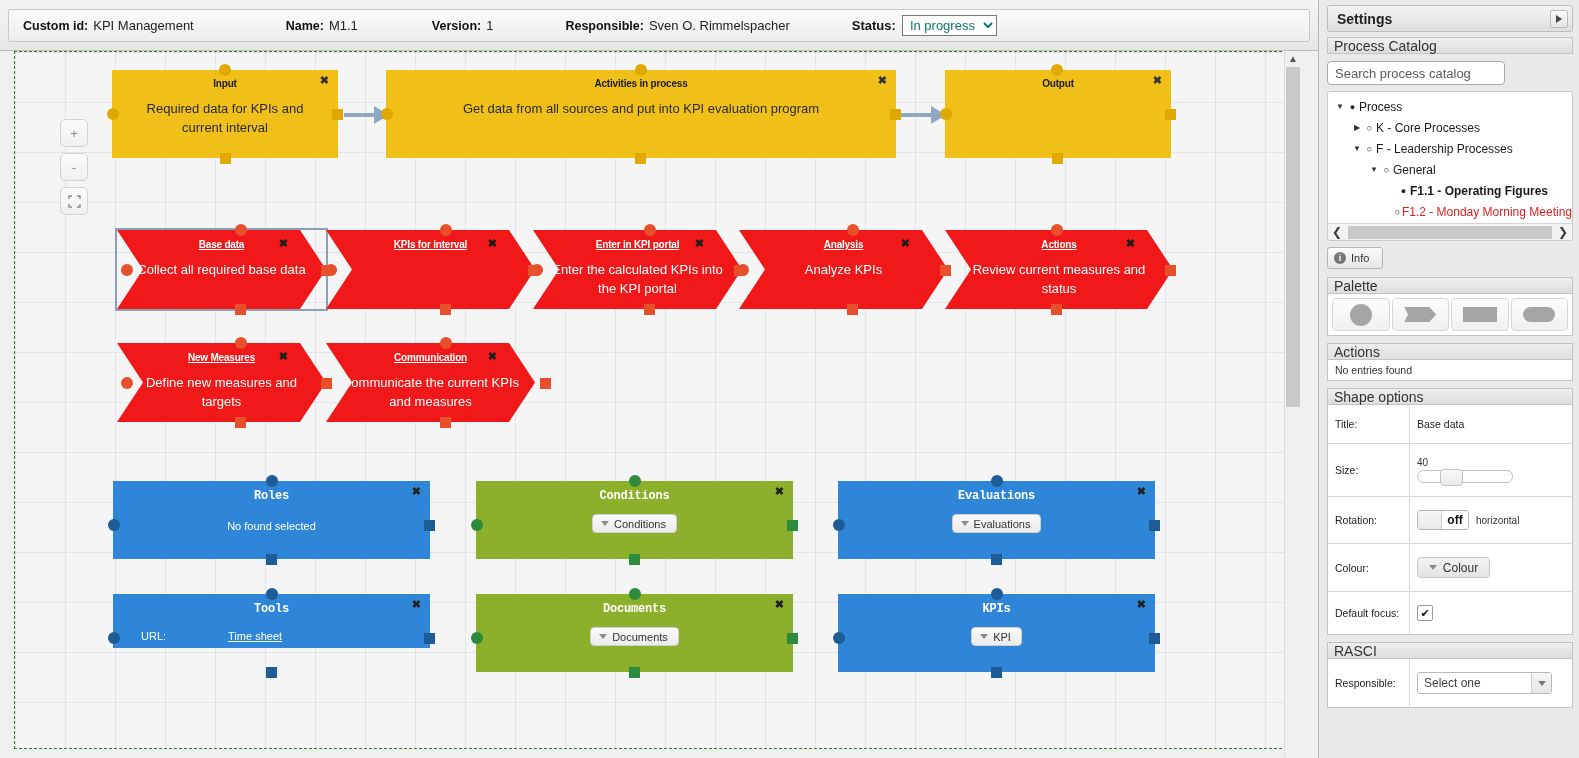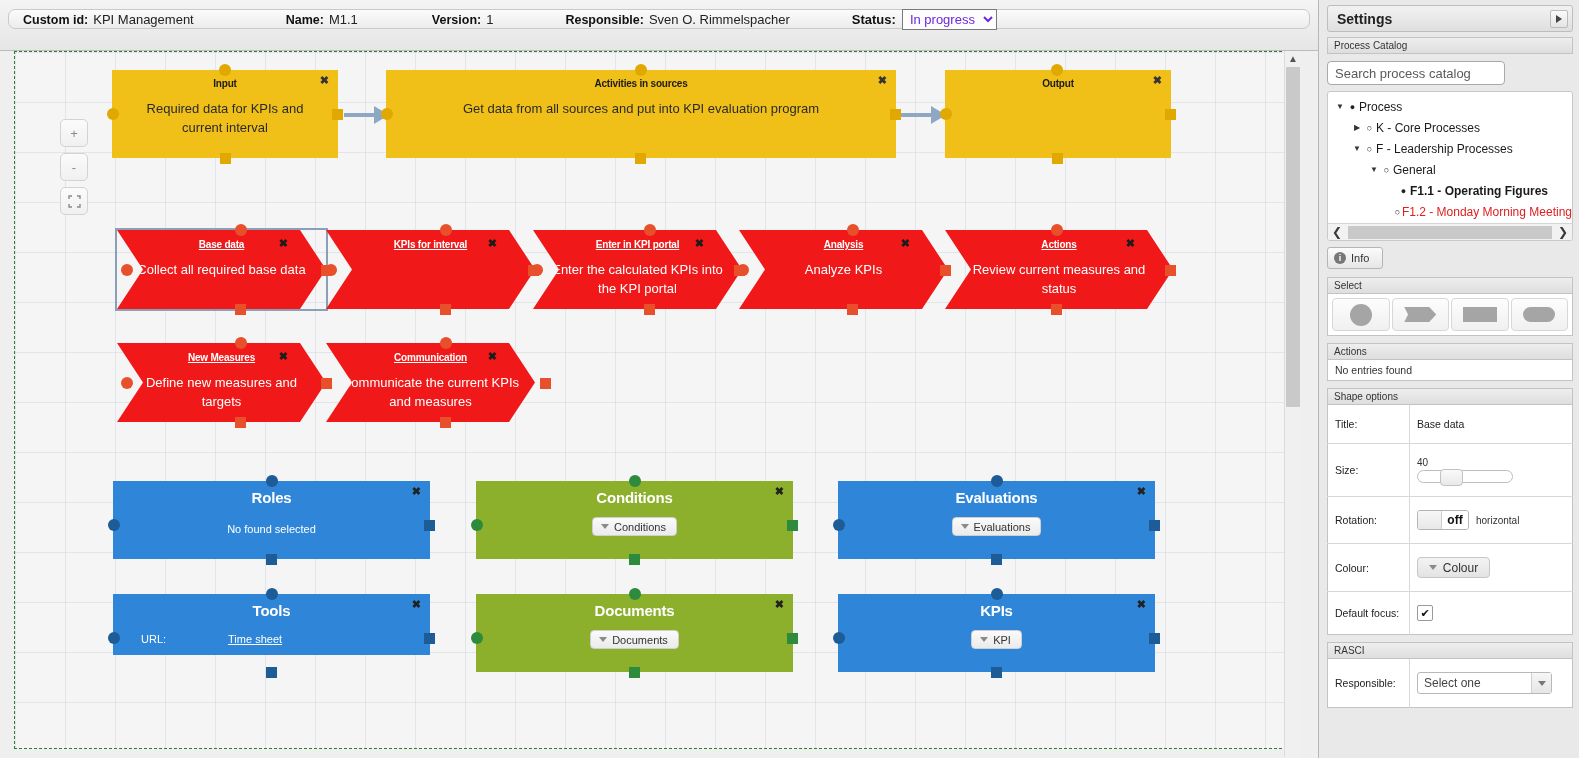--- a/index.html
+++ b/index.html
@@ -10,36 +10,36 @@
   }
   #app{ position:relative; width:1579px; height:758px; }
 
   
   #topbar{
     position:absolute; left:0; top:0; width:1318px; height:51px;
     background:linear-gradient(#f4f4f4,#e6e6e6);
     border-bottom:1px solid #bcbcbc;
   }
   #topbar-inner{
-    position:absolute; left:8px; top:9px; right:8px; height:20px;
+    position:absolute; left:8px; top:9px; right:8px; height:33px;
     background:linear-gradient(#fbfbfb,#ececec);
-    border:1px solid #c9c9c9; border-radius:7px;
+    border:1px solid #c9c9c9; border-radius:2px;
     display:flex; align-items:center; padding-left:14px; gap:0;
     font-size:13px; color:#111;
   }
   .meta{ display:flex; align-items:baseline; }
   .meta b{ font-weight:bold; font-size:12.5px; }
   .meta span{ margin-left:5px; font-size:13px; color:#222; }
   .sp1{width:92px;} .sp2{width:74px;} .sp3{width:72px;} .sp4{width:62px;}
   .status-wrap{ display:flex; align-items:center; }
   .status-select{
     margin-left:6px; height:21px; min-width:95px;
     background:#fdfdfd; border:1px solid #7a7a7a;
     font-family:"Liberation Sans",sans-serif; font-size:13px;
-    color:#6d28d9; padding:0 3px;
+    color:#0f766e; padding:0 3px;
   }
 
   
   #canvas-outer{
     position:absolute; left:0; top:51px; width:1318px; height:707px;
     background:#efefef;
   }
   #canvas{
     position:absolute; left:14px; top:0px; width:1273px; height:698px;
     background:#f5f5f5;
@@ -123,21 +123,21 @@
   .chev .sh-body{ color:#fff; font-size:13px; margin-top:10px; padding:0 14px;}
   .chev .sh-close{ color:#1c1c1c; right:38px; top:8px;}
   .chev-sel{
     position:absolute; border:2px solid #8ba0b8; background:transparent;
     pointer-events:none;
   }
 
   
   .blue{ background:#2f86d8; }
   .green{ background:#8cb02c; }
-  .blue .sh-title,.green .sh-title{ color:#fff; font-size:15px; font-weight:bold; margin-top:8px;}
+  .blue .sh-title,.green .sh-title{ color:#fff; font-size:12px; font-weight:bold; margin-top:8px;font-family:Liberation Mono, monospace;}
   .blue .sh-body,.green .sh-body{ color:#fff; font-size:11px; margin-top:14px;}
   .blue .sh-close,.green .sh-close{ color:#222; }
   .pillbtn{
     margin-top:11px; height:19px; padding:0 10px 0 8px;
     background:linear-gradient(#fafafa,#ebebeb);
     border:1px solid #cfcfcf; border-radius:4px;
     display:inline-flex; align-items:center; gap:5px;
     font-size:11px; color:#333; cursor:pointer;
   }
   .caretdown{ width:0;height:0;border-left:4px solid transparent;border-right:4px solid transparent;border-top:5px solid #8a8a8a;}
@@ -169,21 +169,21 @@
   .collapse-btn{
     width:18px; height:18px; background:linear-gradient(#fafafa,#e4e4e4);
     border:1px solid #bbb; border-radius:2px;
     display:flex; align-items:center; justify-content:center; cursor:pointer;
   }
   .tri-right{width:0;height:0;border-top:4px solid transparent;border-bottom:4px solid transparent;border-left:6px solid #444;}
   .sec-head{
     height:17px; background:linear-gradient(#eeeeee,#dedede);
     border:1px solid #c3c3c3;
     display:flex; align-items:center; padding-left:6px;
-    font-size:10px; color:#333;
+    font-size:14px; color:#333;
   }
   .sec-box{ background:#fff; border:1px solid #c3c3c3; border-top:none; }
 
   .searchbox{
     margin:7px 0 6px 0; width:178px; height:24px;
     border:1px solid #a9a9a9; border-radius:4px;
     background:#fff; padding:0 7px; font-size:13px; color:#5a5a5a;
     display:flex; align-items:center;
   }
   .treebox{
@@ -343,21 +343,21 @@
       </div>
       <div class="h h-ci hy" style="left:204px; top:12px;"></div>
       <div class="h h-ci hy" style="left:92px; top:56px;"></div>
       <div class="h h-sq hy" style="left:205px; top:101px;"></div>
       <div class="h h-sq hy" style="left:317px; top:57px;"></div>
 
       <div class="conn" style="left:329px; top:61px; width:41px;"></div>
       <div class="conn-head" style="left:359px; top:54px;"></div>
 
       <div class="shape rectshape yellow" style="left:371px; top:18px; width:510px; height:88px;">
-        <div class="sh-title">Activities in sources</div>
+        <div class="sh-title">Activities in process</div>
         <div class="sh-body">Get data from all sources and put into KPI evaluation program</div>
         <div class="sh-close">✖</div>
       </div>
       <div class="h h-ci hy" style="left:620px; top:12px;"></div>
       <div class="h h-ci hy" style="left:366px; top:56px;"></div>
       <div class="h h-sq hy" style="left:620px; top:101px;"></div>
       <div class="h h-sq hy" style="left:875px; top:57px;"></div>
 
       <div class="conn" style="left:886px; top:61px; width:41px;"></div>
       <div class="conn-head" style="left:916px; top:54px;"></div>
@@ -469,21 +469,21 @@
           <span class="caretdown"></span>
           <span>Evaluations</span>
         </div>
         <div class="sh-close">✖</div>
       </div>
       <div class="h h-ci hb" style="left:976px; top:423px;"></div>
       <div class="h h-ci hb" style="left:818px; top:467px;"></div>
       <div class="h h-sq hb" style="left:976px; top:502px;"></div>
       <div class="h h-sq hb" style="left:1134px; top:468px;"></div>
 
-      <div class="shape rectshape blue" style="left:98px; top:542px; width:317px; height:61px;align-items:center;">
+      <div class="shape rectshape blue" style="left:98px; top:542px; width:317px; height:54px;align-items:center;">
         <div class="sh-title">Tools</div>
         <div class="urlrow">
           <span class="lbl">URL:</span>
           <span class="lnk">Time sheet</span>
         </div>
         <div class="sh-close">✖</div>
       </div>
       <div class="h h-ci hb" style="left:251px; top:536px;"></div>
       <div class="h h-ci hb" style="left:93px; top:580px;"></div>
       <div class="h h-sq hb" style="left:251px; top:615px;"></div>
@@ -584,21 +584,21 @@
       </div>
     </div>
 
     <div class="infobtn">
       <span class="info-circ">i</span>
       <span>Info</span>
     </div>
 
     <div style="margin-top:8px;">
       <div class="sec-head">
-        <span>Select</span>
+        <span>Palette</span>
       </div>
       <div class="palette-row">
         <div class="pal-cell">
             <span class="pg-circle"></span>
           </div>
         <div class="pal-cell">
             <span class="pg-chev"></span>
           </div>
         <div class="pal-cell">
             <span class="pg-rect"></span>

